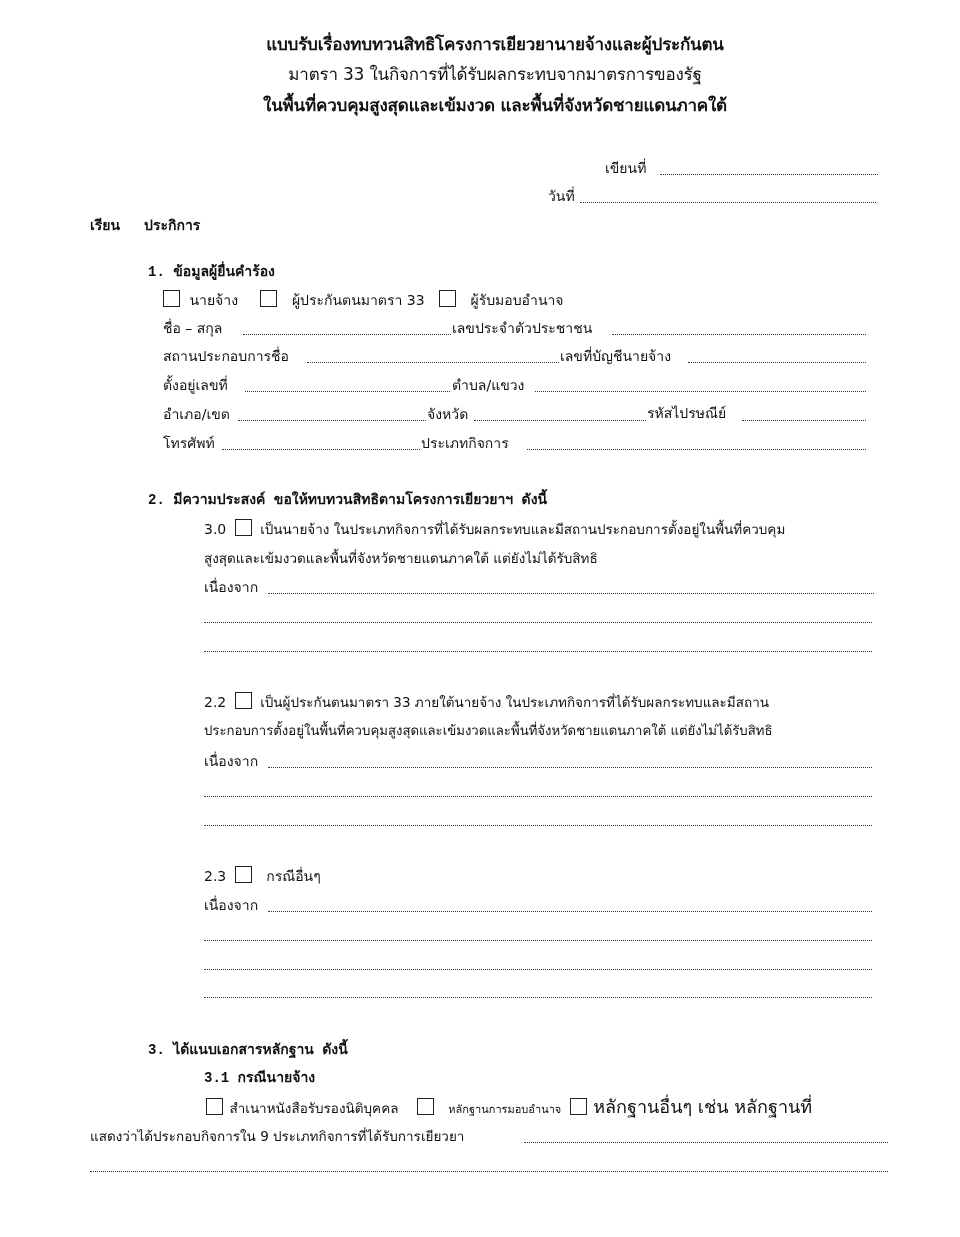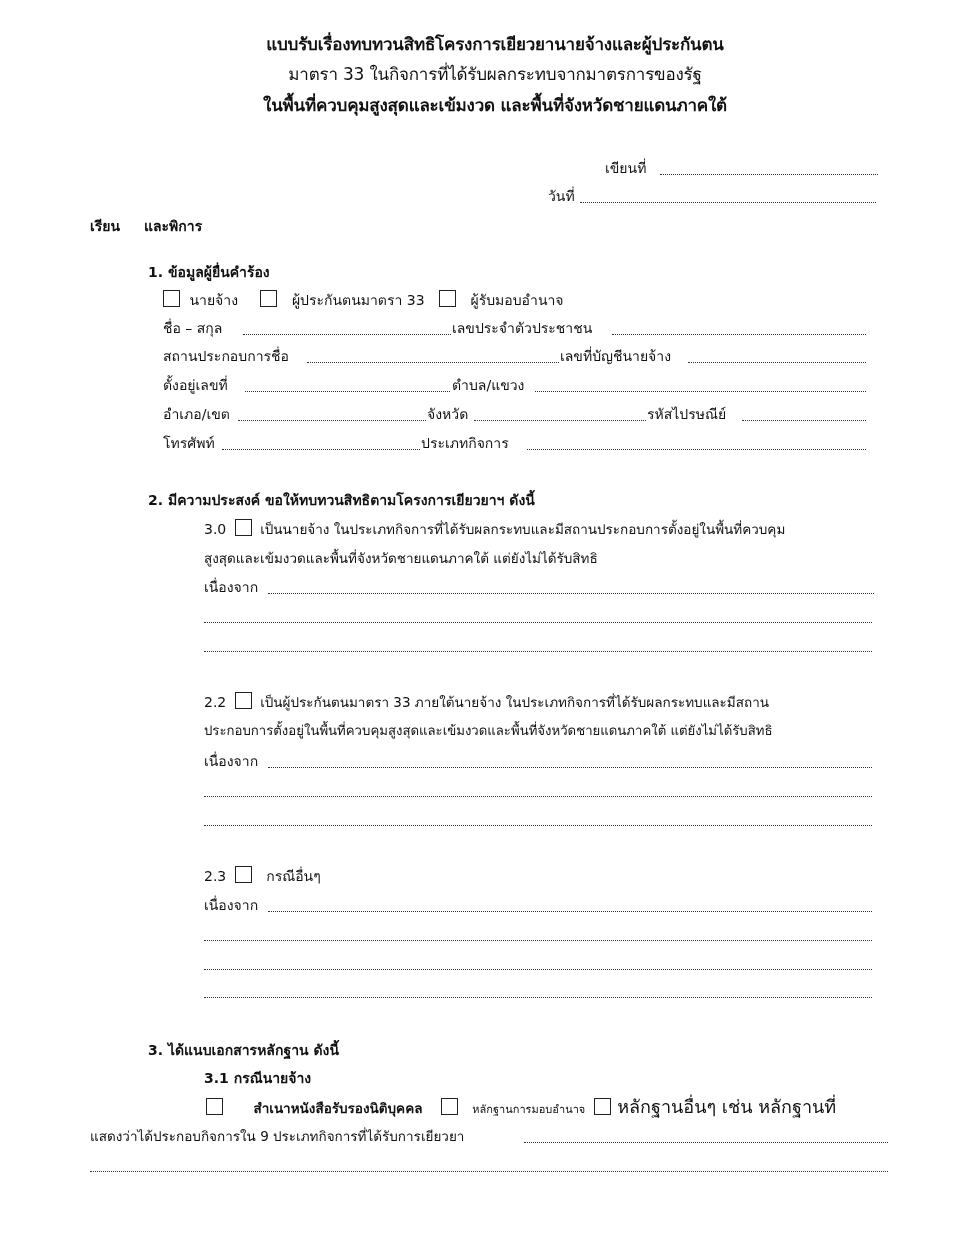--- a/index.html
+++ b/index.html
@@ -7,21 +7,21 @@
     width: 960px; height: 1237px; position: relative; overflow: hidden;
     font-family: "DejaVu Sans", "Liberation Sans", sans-serif;
     color: #111111;
   }
   .abs { position: absolute; white-space: nowrap; }
   .title {
     position: absolute; left: 0; width: 990px; text-align: center;
     font-size: 17px; font-weight: bold; line-height: 30px; letter-spacing: -0.2px;
   }
   .t { font-size: 14px; line-height: 20px; }
-  .b { font-weight: bold; }
+  .b { font-weight: bold; font-family: Liberation Mono, monospace; }
   .cb {
     display: inline-block; width: 15px; height: 15px; border: 1.6px solid #222;
     vertical-align: -2px; background: #fff; box-sizing: border-box;
     width: 17px; height: 17px;
   }
   .dots {
     position: absolute; height: 0; border-bottom: 1.6px dotted #333;
   }
 </style>
 </head>
@@ -35,21 +35,21 @@
   <span>เขียนที่</span>
 </div>
 <div class="dots" style="left:660px; top:174px; width:218px;"></div>
 
 <div class="abs t" style="left:548px; top:186px;">
   <span>วันที่</span>
 </div>
 <div class="dots" style="left:580px; top:202px; width:296px;"></div>
 
 <div class="abs t b" style="left:90px; top:216px;">เรียน</div>
-<div class="abs t b" style="left:144px; top:216px;">และพิการ</div>
+<div class="abs t b" style="left:144px; top:216px;">ประกิการ</div>
 
 <div class="abs t b" style="left:148px; top:262px;">1. ข้อมูลผู้ยื่นคำร้อง</div>
 
 <div class="abs t" style="left:163px; top:290px;">
   <span class="cb"></span>
   <span style="margin-left:5px;">นายจ้าง</span>
   <span class="cb" style="margin-left:18px;"></span>
   <span style="margin-left:10px;">ผู้ประกันตนมาตรา 33</span>
   <span class="cb" style="margin-left:10px;"></span>
   <span style="margin-left:10px;">ผู้รับมอบอำนาจ</span>
@@ -115,21 +115,21 @@
 <div class="dots" style="left:268px; top:911px; width:604px;"></div>
 <div class="dots" style="left:204px; top:940px; width:668px;"></div>
 <div class="dots" style="left:204px; top:969px; width:668px;"></div>
 <div class="dots" style="left:204px; top:997px; width:668px;"></div>
 
 <div class="abs t b" style="left:148px; top:1040px;">3. ได้แนบเอกสารหลักฐาน ดังนี้</div>
 <div class="abs t b" style="left:204px; top:1068px;">3.1 กรณีนายจ้าง</div>
 
 <div class="abs t" style="left:206px; top:1097px;">
   <span class="cb"></span>
-  <span style="margin-left:26px; font-size:13.5px;font-weight:bold;">สำเนาหนังสือรับรองนิติบุคคล</span>
+  <span style="margin-left:2px; font-size:13.5px;">สำเนาหนังสือรับรองนิติบุคคล</span>
   <span class="cb" style="margin-left:14px;"></span>
   <span style="margin-left:10px; font-size:11px;">หลักฐานการมอบอำนาจ</span>
   <span class="cb" style="margin-left:4px;"></span>
   <span style="margin-left:2px; font-size:18px;">หลักฐานอื่นๆ เช่น หลักฐานที่</span>
 </div>
 <div class="abs t" style="left:90px; top:1126px; font-size:13.5px;">แสดงว่าได้ประกอบกิจการใน 9 ประเภทกิจการที่ได้รับการเยียวยา</div>
 <div class="dots" style="left:524px; top:1142px; width:364px;"></div>
 <div class="dots" style="left:90px; top:1171px; width:798px;"></div>
 
 </body></html>

